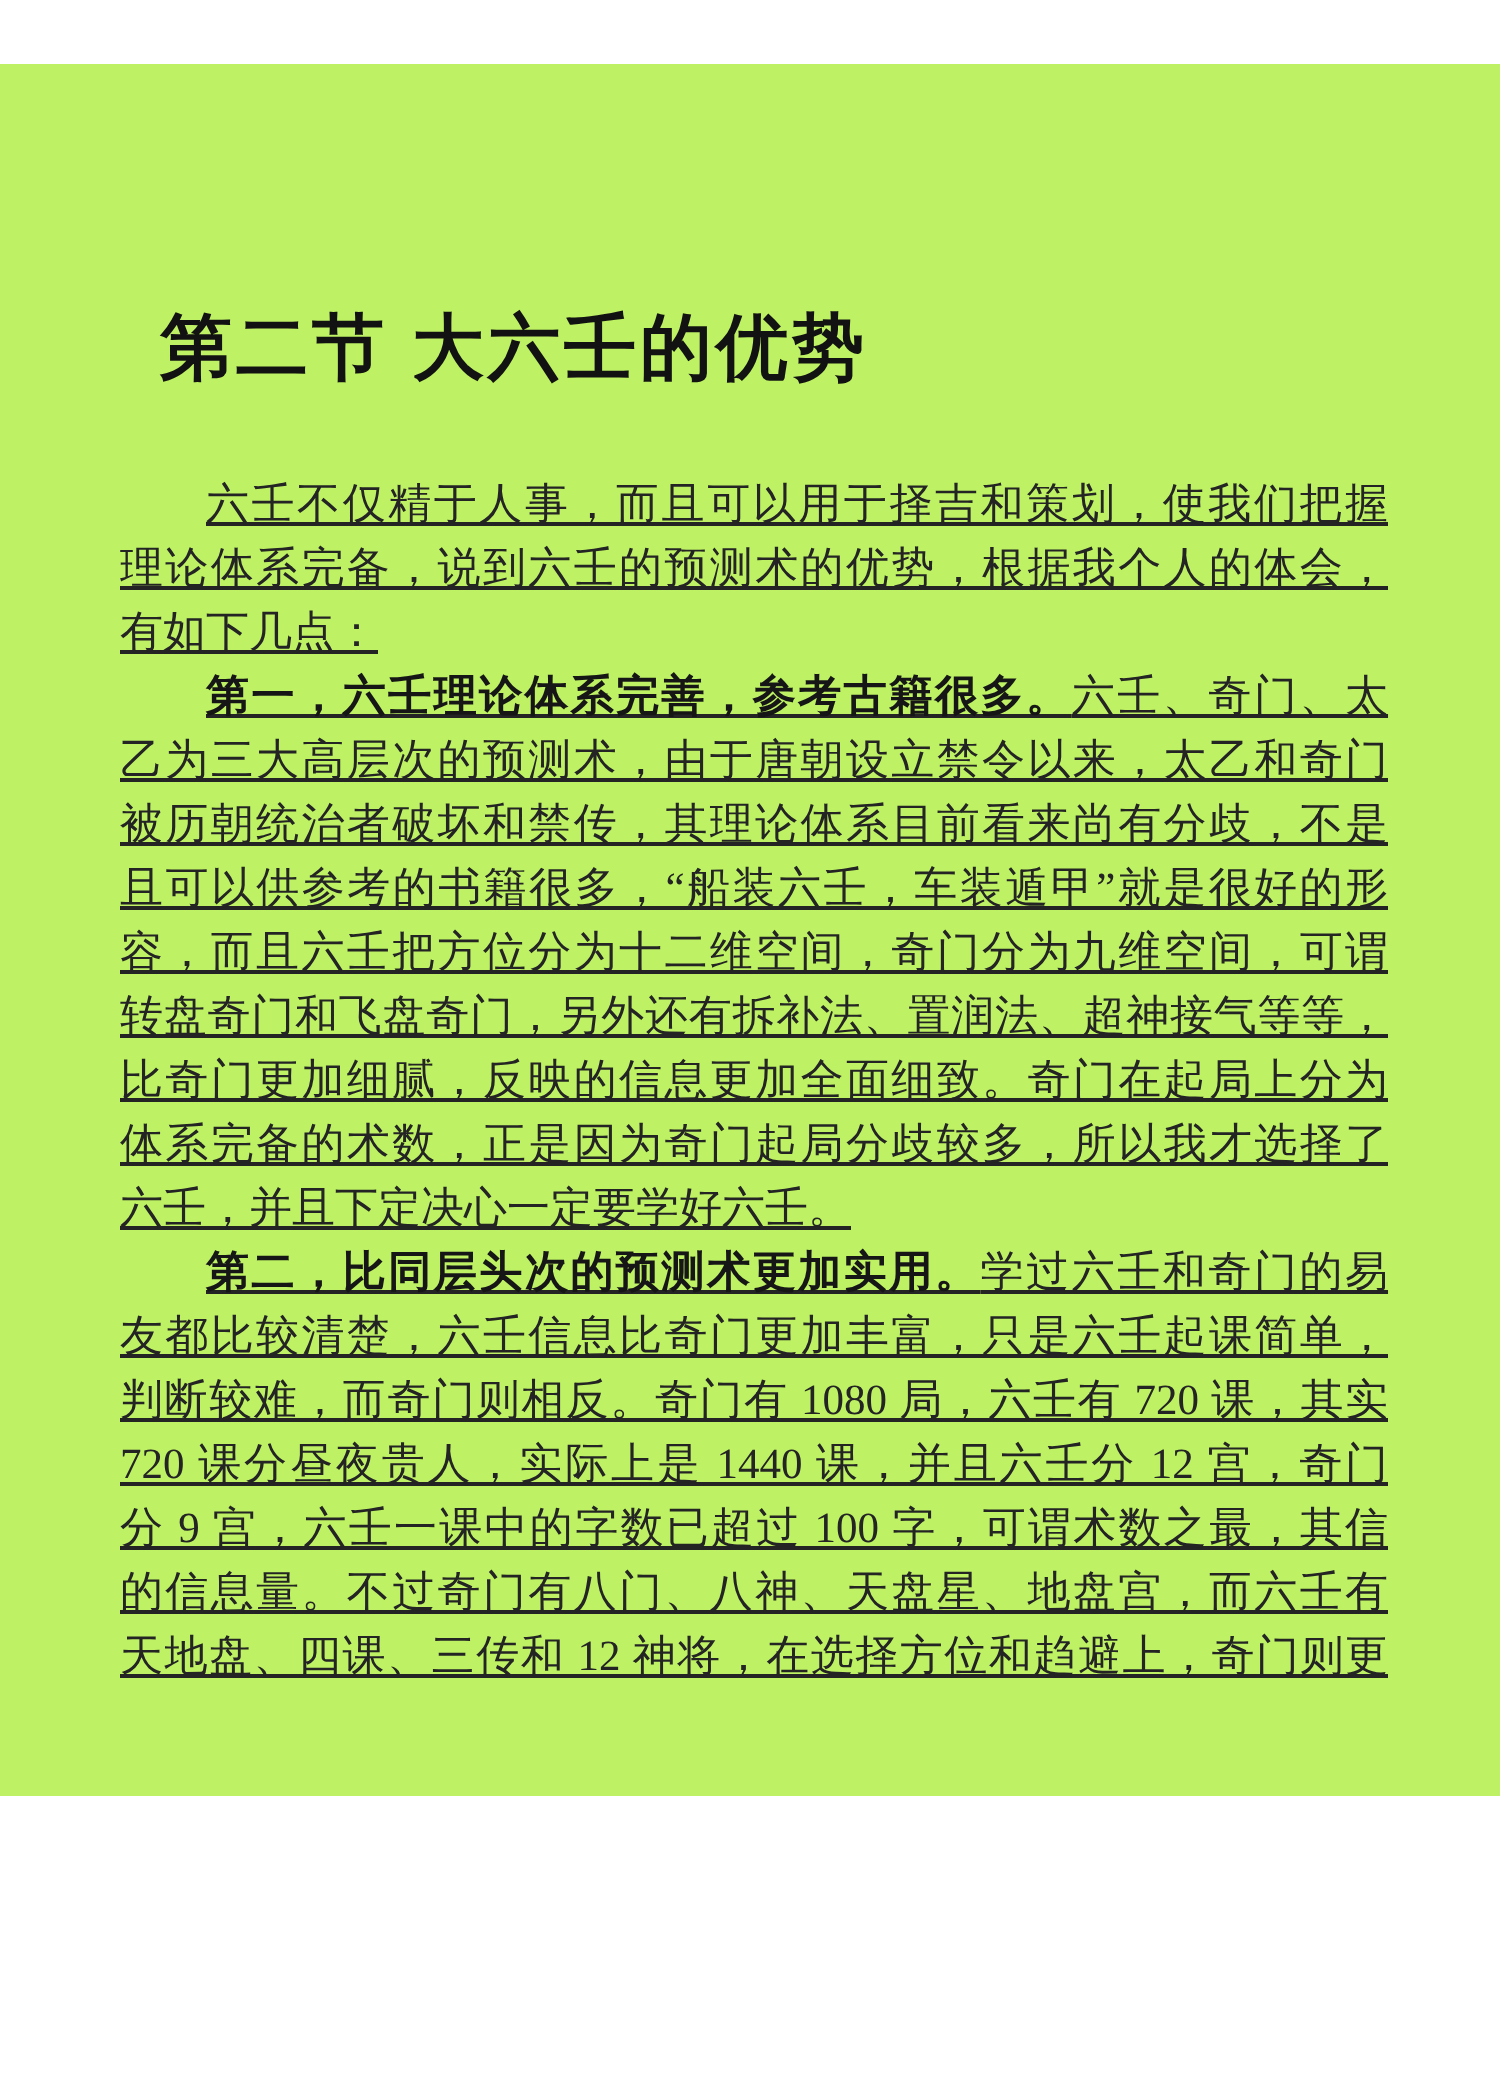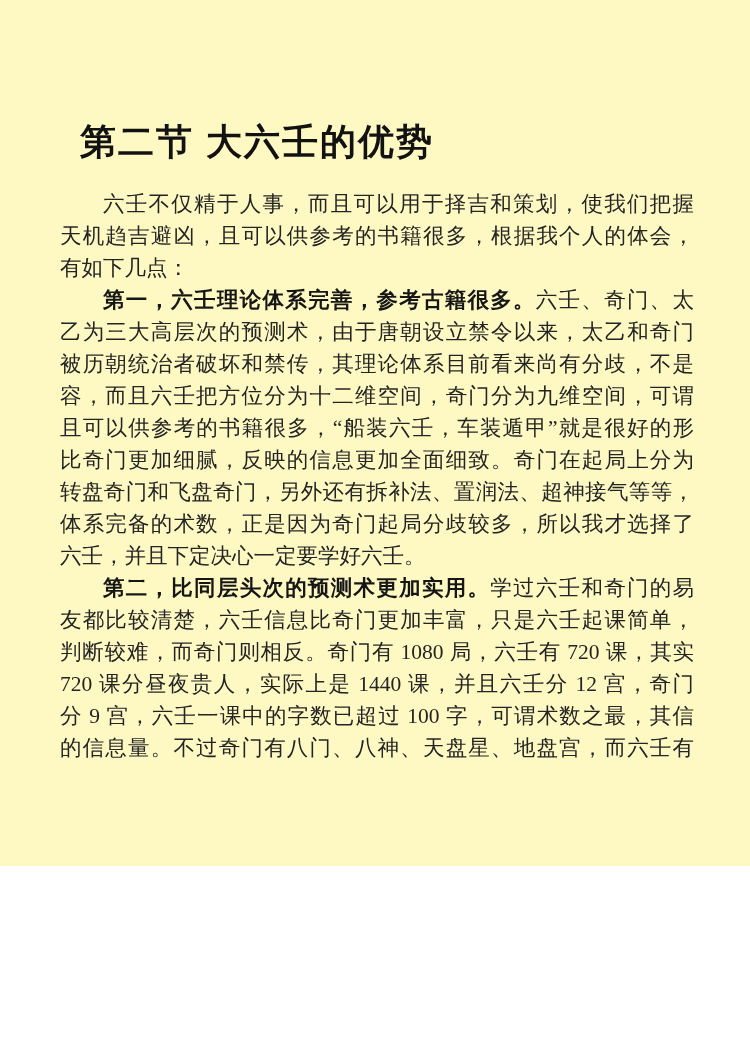--- a/index.html
+++ b/index.html
@@ -1,42 +1,44 @@
 <!DOCTYPE html>
 <html><head>
 <meta charset="utf-8">
 <style>
   html, body { margin: 0; padding: 0; background: #ffffff; }
   .page {
     position: relative;
     width: 750px;
     height: 866px;
-    background: #fef9c3;
+    background: #bef264;
     overflow: hidden;
     font-family: "Liberation Serif", "DejaVu Serif", serif;
     color: #242424;
+    margin-top: 32px;
   }
   .title {
     position: absolute;
     left: 80px;
     top: 122px;
     margin: 0;
     font-family: "Liberation Sans", "DejaVu Sans", sans-serif;
     font-weight: 700;
     font-size: 36px;
     line-height: 40px;
     letter-spacing: 2px;
     color: #121212;
     white-space: nowrap;
   }
   .body-text {
     position: absolute;
     left: 60px;
-    top: 188px;
+    top: 204px;
     width: 634px;
+    text-decoration: underline;
   }
   .line {
     height: 32px;
     line-height: 32px;
     font-size: 21.5px;
     text-align: justify;
     text-align-last: justify;
     white-space: nowrap;
     color: #242424;
   }
@@ -125,37 +127,38 @@
 </style>
 </head>
 <body>
 
 <div class="page">
 
   <h1 class="title">第二节 大六壬的优势</h1>
 
   <div class="body-text">
       <div class="line indent"><span>六壬不仅精于人事，而且可以用于择吉和策划，使我们把握</span></div>
-      <div class="line"><span>天机趋吉避凶，且可以供参考的书籍很多，根据我个人的体会，</span></div>
+      <div class="line"><span>理论体系完备，说到六壬的预测术的优势，根据我个人的体会，</span></div>
       <div class="line last"><span>有如下几点：</span></div>
       <div class="line indent"><b class="lead">第一，六壬理论体系完善，参考古籍很多。</b><span>六壬、奇门、太</span></div>
       <div class="line"><span>乙为三大高层次的预测术，由于唐朝设立禁令以来，太乙和奇门</span></div>
       <div class="line"><span>被历朝统治者破坏和禁传，其理论体系目前看来尚有分歧，不是</span></div>
+      <div class="line"><span>且可以供参考的书籍很多，“船装六壬，车装遁甲”就是很好的形</span></div>
       <div class="line"><span>容，而且六壬把方位分为十二维空间，奇门分为九维空间，可谓</span></div>
-      <div class="line"><span>且可以供参考的书籍很多，“船装六壬，车装遁甲”就是很好的形</span></div>
+      <div class="line"><span>转盘奇门和飞盘奇门，另外还有拆补法、置润法、超神接气等等，</span></div>
       <div class="line"><span>比奇门更加细腻，反映的信息更加全面细致。奇门在起局上分为</span></div>
-      <div class="line"><span>转盘奇门和飞盘奇门，另外还有拆补法、置润法、超神接气等等，</span></div>
       <div class="line"><span>体系完备的术数，正是因为奇门起局分歧较多，所以我才选择了</span></div>
       <div class="line last"><span>六壬，并且下定决心一定要学好六壬。</span></div>
       <div class="line indent"><b class="lead">第二，比同层头次的预测术更加实用。</b><span>学过六壬和奇门的易</span></div>
       <div class="line"><span>友都比较清楚，六壬信息比奇门更加丰富，只是六壬起课简单，</span></div>
       <div class="line"><span>判断较难，而奇门则相反。奇门有 1080 局，六壬有 720 课，其实</span></div>
       <div class="line"><span>720 课分昼夜贵人，实际上是 1440 课，并且六壬分 12 宫，奇门</span></div>
       <div class="line"><span>分 9 宫，六壬一课中的字数已超过 100 字，可谓术数之最，其信</span></div>
       <div class="line"><span>的信息量。不过奇门有八门、八神、天盘星、地盘宫，而六壬有</span></div>
+      <div class="line"><span>天地盘、四课、三传和 12 神将，在选择方位和趋避上，奇门则更</span></div>
     </div>
 
   <div class="watermark">
     <div class="wm-book" style="background: rgb(23, 23, 31);">
       <div class="wm-label">
         <span class="wm-label-text">秘籍网</span>
         <div class="wm-label-seal"></div>
       </div>
     </div>
     <div class="wm-seal" style="background: radial-gradient(circle at 35% 35%, rgb(212, 83, 74), rgb(177, 51, 42) 70%);"></div>

